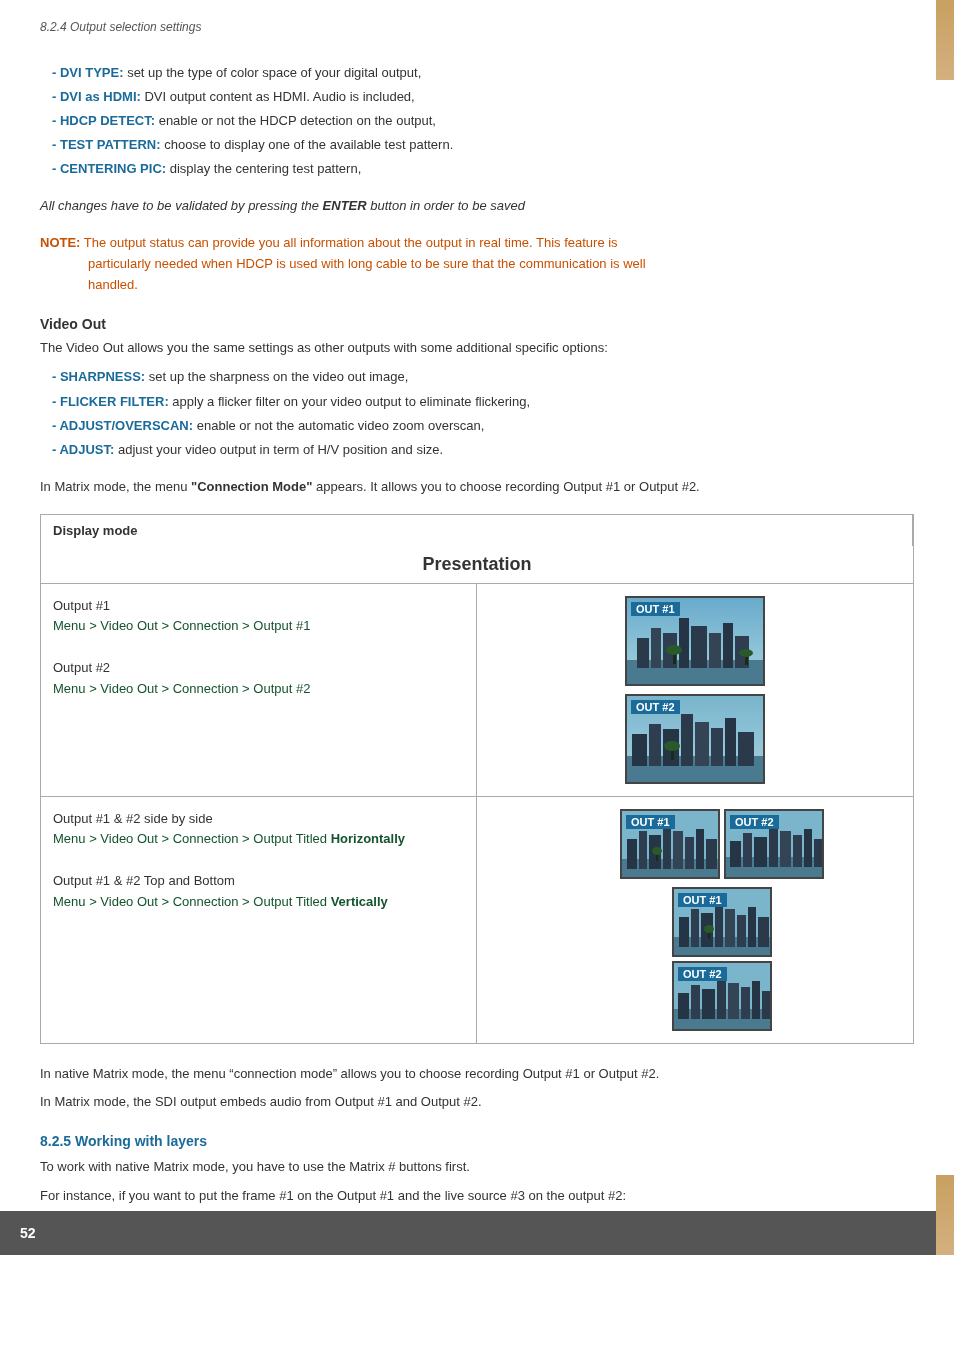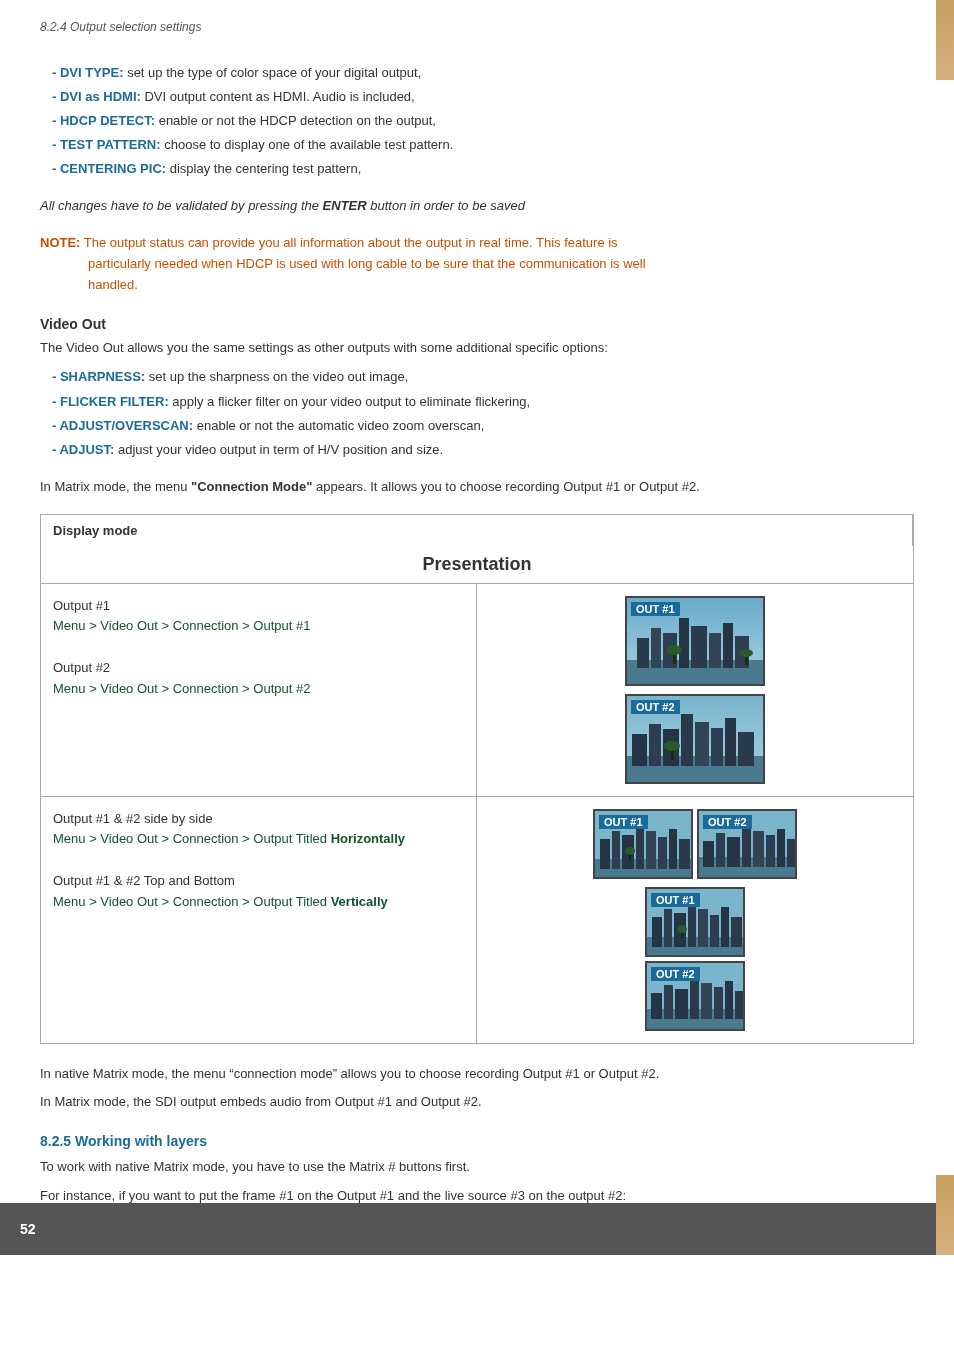--- a/index.html
+++ b/index.html
@@ -100,20 +100,21 @@
       font-weight: bold;
       font-size: 18px;
       text-align: center;
     }
     .table-row-group {
       display: flex;
       border-bottom: 1px solid #aaa;
     }
     .table-row-group:last-child {
       border-bottom: none;
+      gap: 27px;
     }
     .table-cell-left {
       flex: 0 0 50%;
       padding: 12px 12px;
       border-right: 1px solid #aaa;
       font-size: 13px;
       line-height: 1.6;
     }
     .table-cell-right {
       flex: 0 0 50%;
@@ -168,21 +169,21 @@
       color: #1a6b9a;
       font-weight: bold;
       font-size: 14px;
       margin: 20px 0 8px 0;
     }
     .footer-bar {
       position: absolute;
       bottom: 0;
       left: 0;
       right: 18px;
-      height: 52px;
+      height: 44px;
       background: #555;
       display: flex;
       align-items: center;
       padding-left: 20px;
     }
     .footer-page-num {
       color: #fff;
       font-weight: bold;
       font-size: 14px;
     }

